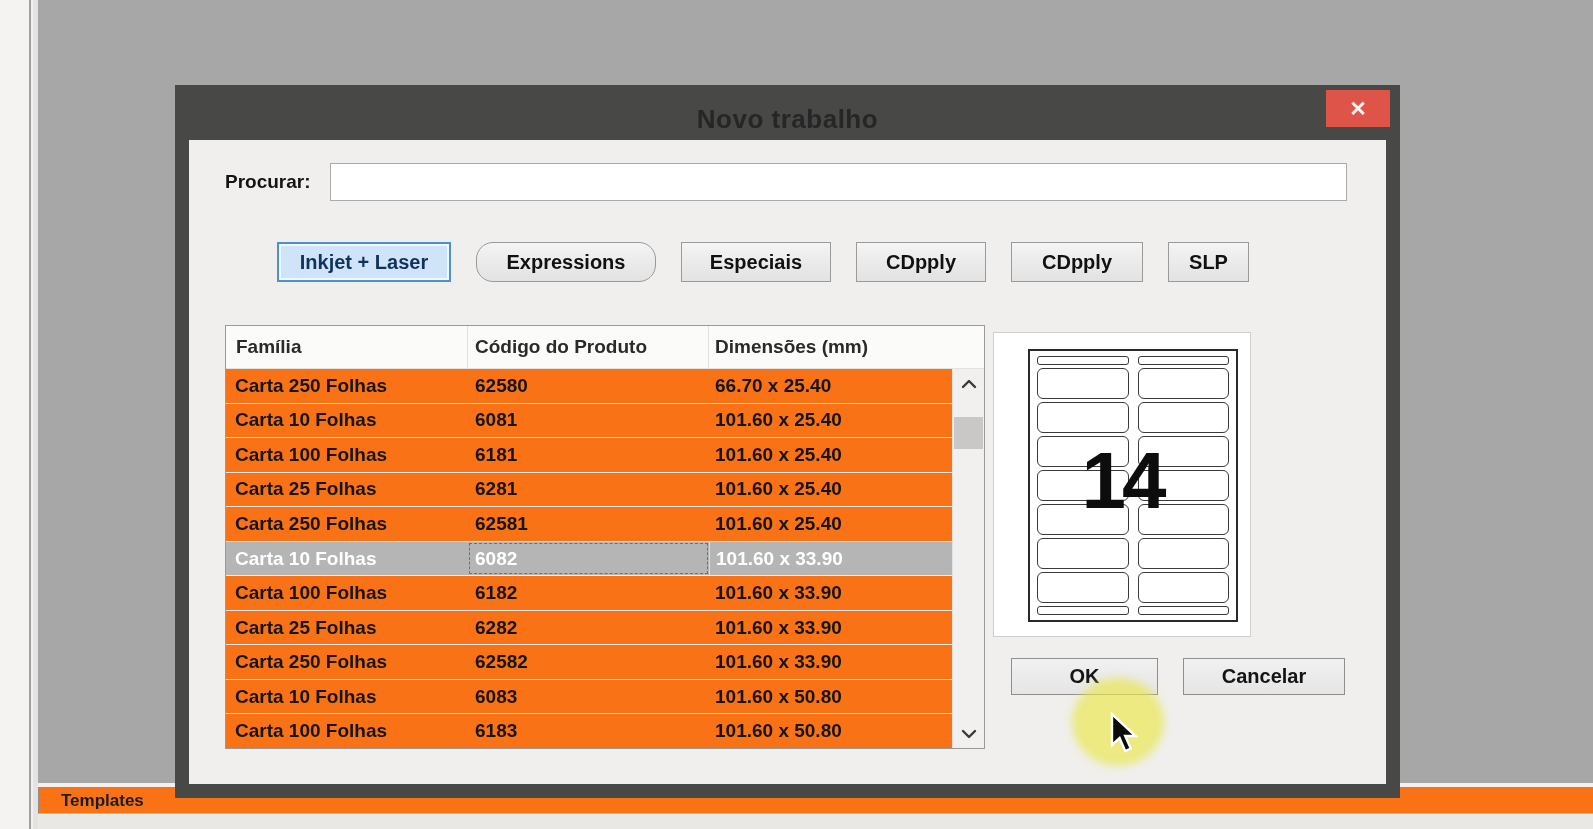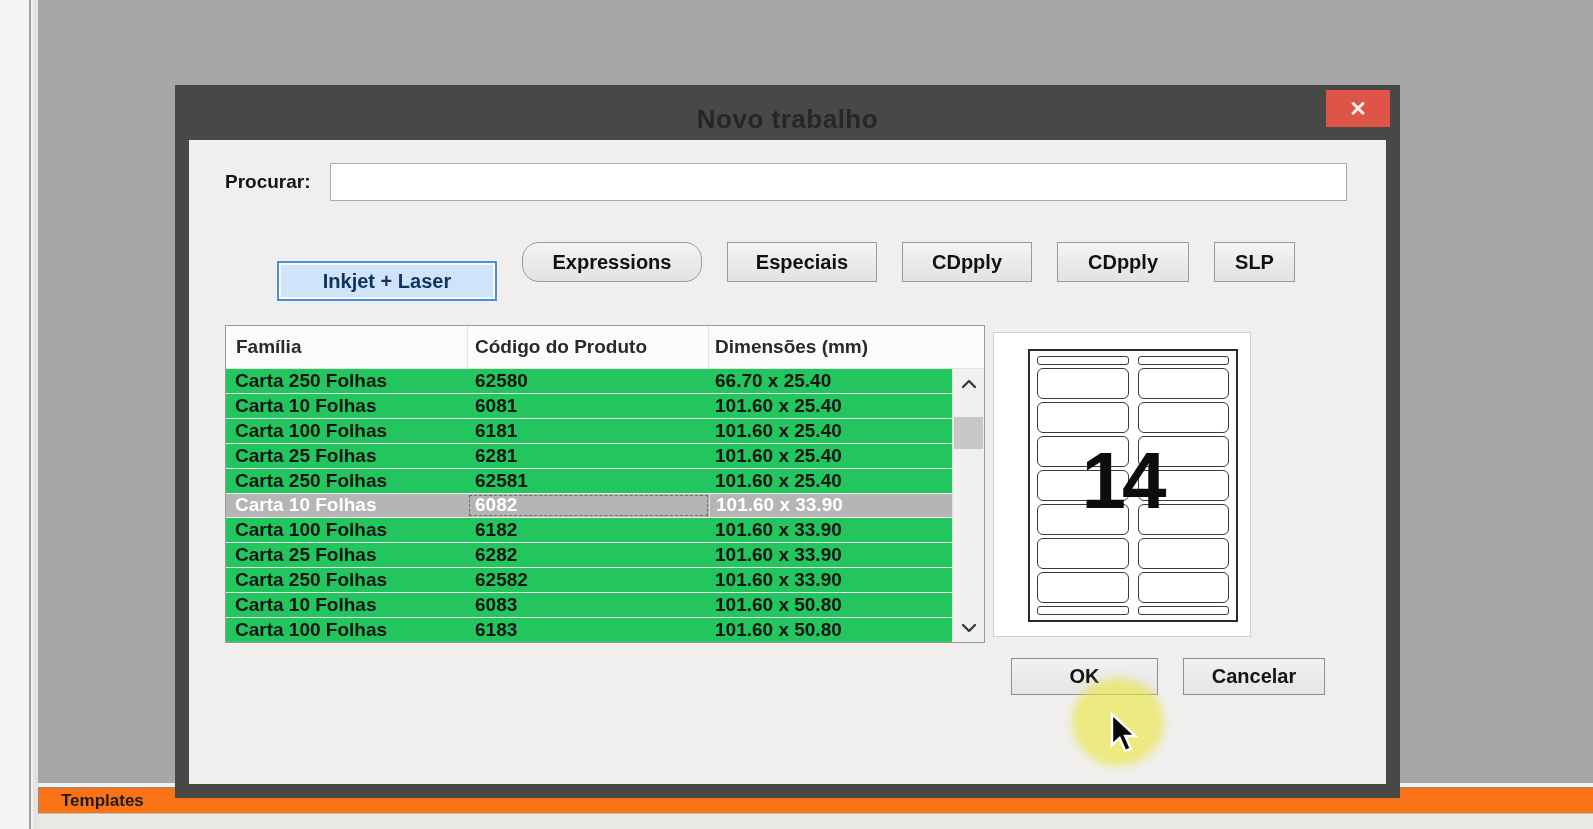--- a/index.html
+++ b/index.html
@@ -82,57 +82,57 @@
   }
   .tab-btn {
     height: 40px;
     background: linear-gradient(#f4f4f4, #e2e2e2);
     border: 1px solid #9a9a9a;
     font-size: 20px; font-weight: 700; color: #111;
     font-family: "Liberation Sans", sans-serif;
     display: flex; align-items: center; justify-content: center;
     cursor: default;
   }
-  .tabs .tab-btn:nth-child(1) { width: 220px; margin-top: 19px; }
+  .tabs .tab-btn:nth-child(1) { width: 174px; }
   .tabs .tab-btn:nth-child(2) { width: 180px; border-radius: 17px; }
   .tabs .tab-btn:nth-child(3) { width: 150px; }
   .tabs .tab-btn:nth-child(4) { width: 130px; }
   .tabs .tab-btn:nth-child(5) { width: 132px; }
   .tabs .tab-btn:nth-child(6) { width: 81px;  }
   .tab-btn.selected {
     background: #cfe4f8;
     border: 2px solid #4a90d2;
     box-shadow: inset 0 0 0 2px rgba(255,255,255,0.75);
     color: #10335e;
   }
 
   
   .ptable {
-    position: absolute; left: 36px; top: 185px; width: 760px; height: 318px;
+    position: absolute; left: 36px; top: 185px; width: 760px; height: 424px;
     background: #ffffff; border: 1px solid #9a9a9a;
   }
   .thead {
     display: flex; height: 43px;
     background: #fbfbfa; border-bottom: 1px solid #e3e3e3;
   }
   .hcell {
     display: flex; align-items: center;
     font-size: 19px; font-weight: 600; color: #2a2a2a;
     border-right: 1px solid #e1e1e1;
   }
   .hcell.c0 { width: 242px; padding-left: 10px; }
   .hcell.c1 { width: 241px; padding-left: 7px; }
   .hcell.c2 { flex: 1; padding-left: 6px; border-right: none; }
   .tbody {
     position: absolute; left: 0; right: 0; top: 43px; bottom: 0;
     display: flex; flex-direction: column;
   }
   .trow {
     flex: 1; display: flex; align-items: stretch;
-    border-bottom: 1px solid #ececec; background: #22c55e;
+    border-bottom: 1px solid #ececec; background: #f97316;
   }
   .trow:last-child { border-bottom: none; }
   .tcell {
     display: flex; align-items: center;
     font-size: 19px; font-weight: 600; color: #151515;
     white-space: nowrap; overflow: hidden;
   }
   .trow .tcell:nth-child(1) { width: 242px; padding-left: 9px; }
   .trow .tcell:nth-child(2) { width: 241px; padding-left: 7px; }
   .trow .tcell:nth-child(3) { flex: 1; padding-left: 6px; }
@@ -192,21 +192,21 @@
   .dlg-btn {
     position: absolute; height: 37px;
     background: linear-gradient(#f1f1f1, #e5e5e5);
     border: 1px solid #8f8f8f;
     font-size: 20px; font-weight: 600; color: #141414;
     font-family: "Liberation Sans", sans-serif;
     display: flex; align-items: center; justify-content: center;
     cursor: default;
   }
   .ok-btn     { left: 822px; top: 518px; width: 147px; }
-  .cancel-btn { left: 994px; top: 518px; width: 142px; }
+  .cancel-btn { left: 994px; top: 518px; width: 162px; }
 
   
   .click-highlight {
     position: absolute; left: 1072px; top: 678px; width: 92px; height: 88px;
     background: rgba(233, 230, 70, 0.65);
     border-radius: 50%;
     filter: blur(4px);
     z-index: 40;
   }
   .mouse-cursor {

